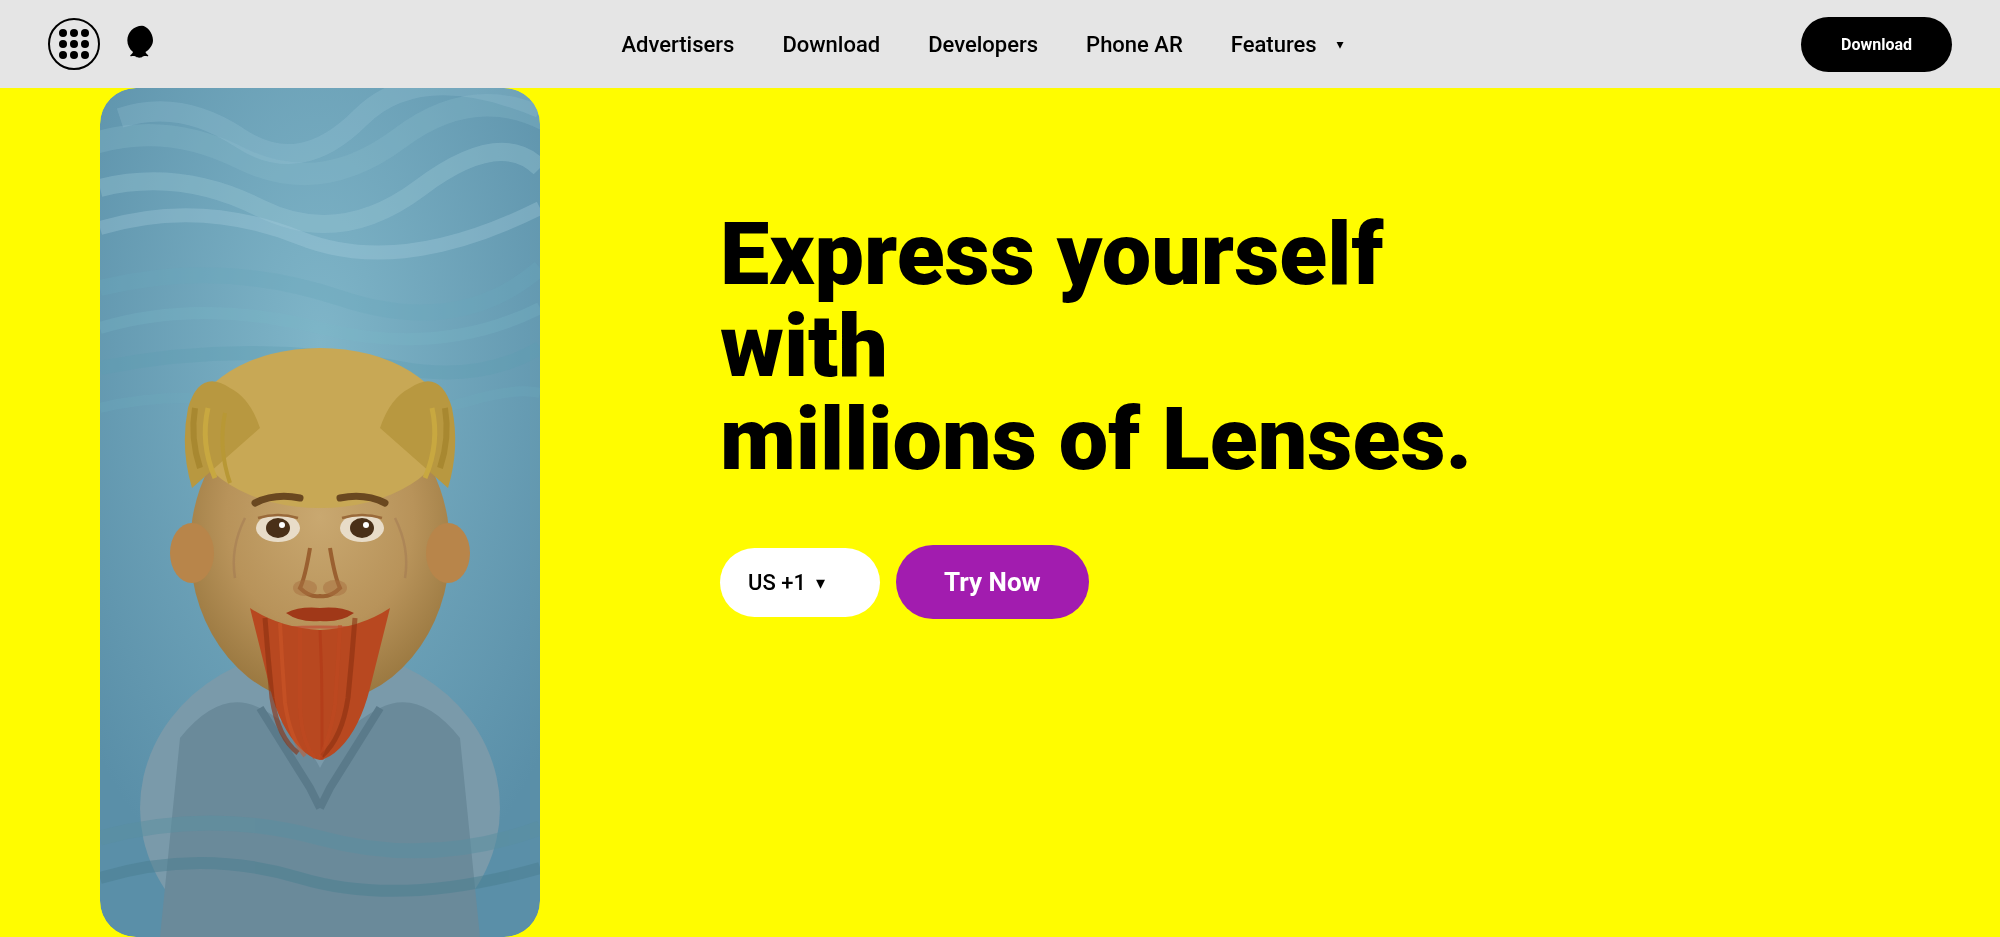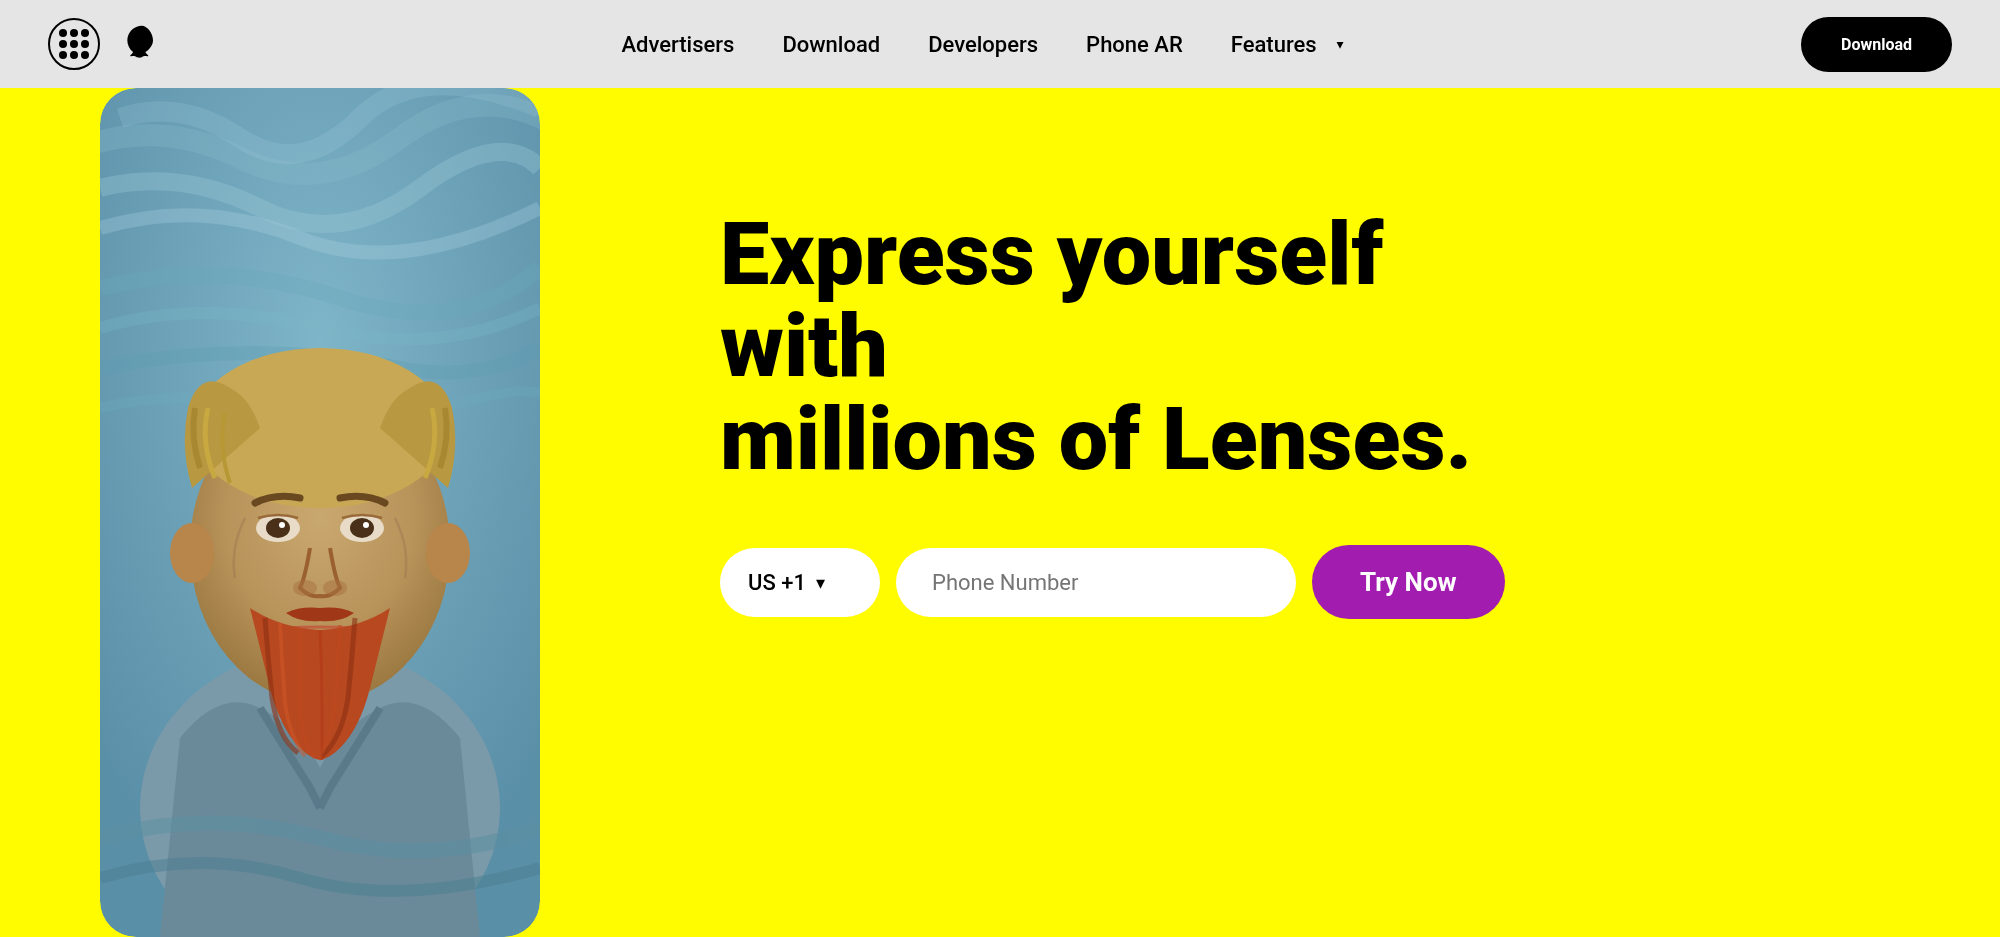--- a/index.html
+++ b/index.html
@@ -338,17 +338,16 @@
     <h1 class="hero-title">
       <span>Express yourself with</span><br>
       <span>millions of Lenses.</span>
     </h1>
 
     <div class="hero-form">
       <button class="country-select">
         <span>US +1</span>
         <span style="font-size:18px;">▾</span>
       </button>
-      <input class="phone-input" type="tel" placeholder="Phone Number" style="">
       <button class="try-now-btn">Try Now</button>
     </div>
   </div>
 </section>
 
 </body></html>

